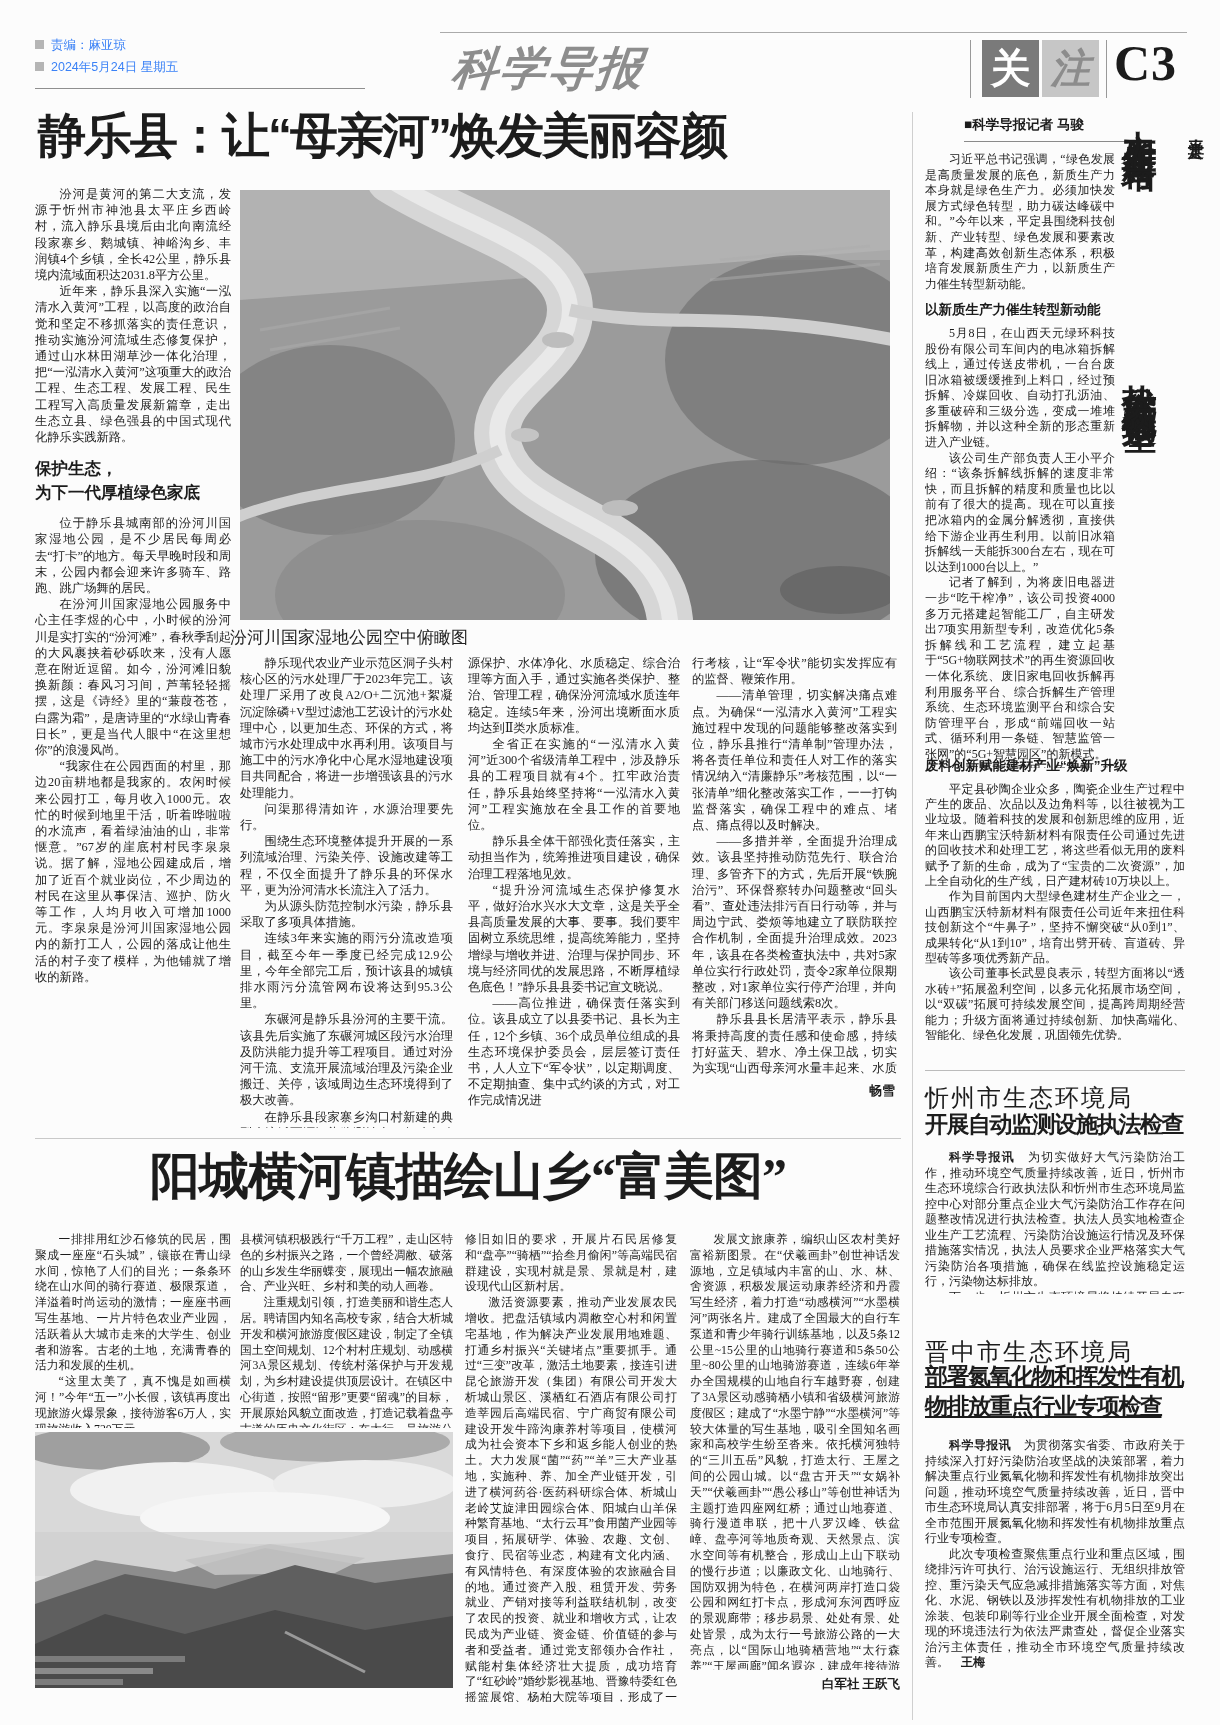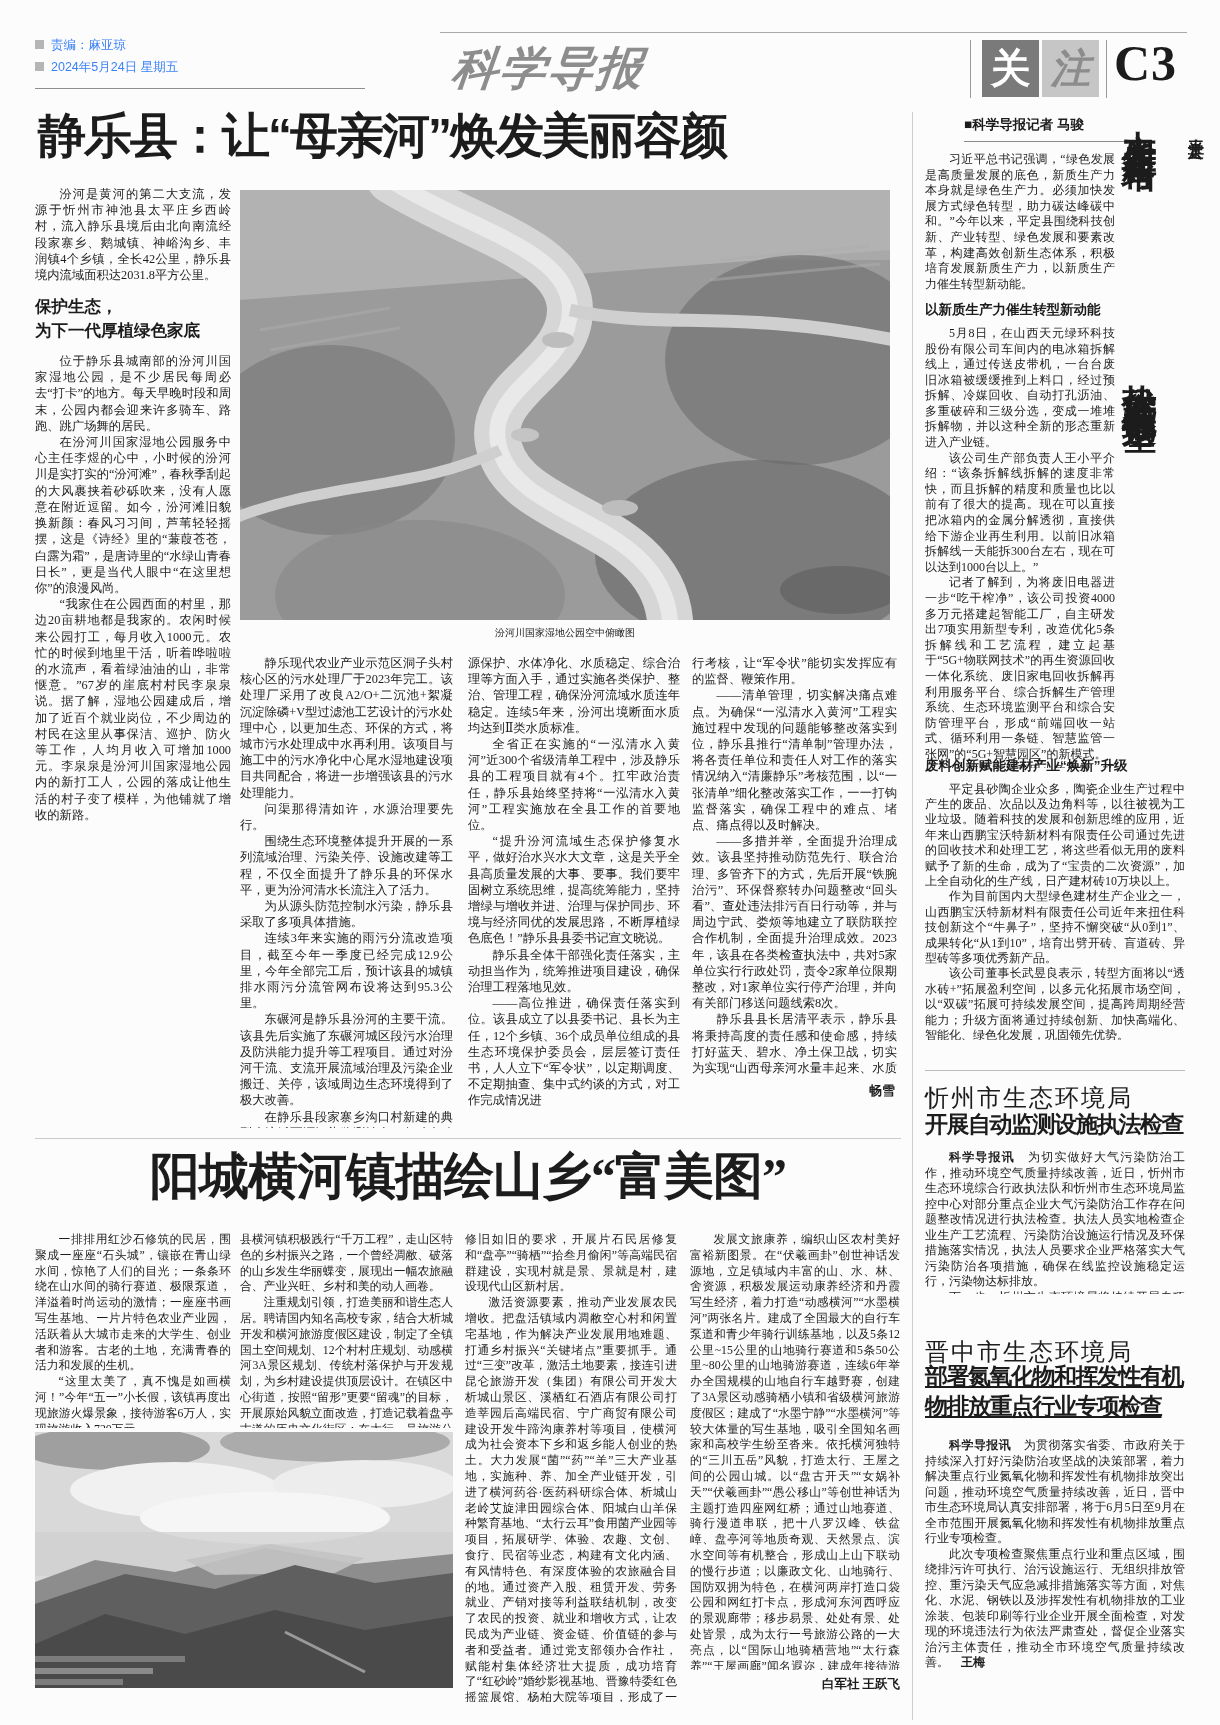--- a/index.html
+++ b/index.html
@@ -29,21 +29,21 @@
   .m-col1{left:35px;top:186px;width:196px;height:942px;}
   .m-col2{left:240px;top:655px;width:213px;height:473px;}
   .m-col3{left:468px;top:655px;width:212px;height:473px;}
   .m-col4{left:692px;top:655px;width:205px;height:420px;}
   .bp{margin:0;text-indent:2em;}
   .noind{text-indent:0;}
   .subhead{font-family:"Liberation Sans","DejaVu Sans",sans-serif;font-weight:700;font-size:16.5px;
            line-height:1.45;margin:12px 0 10px;white-space:pre-line;text-indent:0;}
   .m-byline{left:692px;top:1082px;width:203px;text-align:right;font-size:13px;font-weight:bold;}
   .photo{left:240px;top:190px;width:650px;height:430px;background:#9b9b9b;}
-  .photo-cap{left:240px;top:626px;width:650px;text-align:center;font-size:10px;color:#222;}
+  .photo-cap{left:230px;top:626px;width:650px;text-align:left;font-size:17px;color:#222;}
   
   .b-headline{left:35px;top:1146px;width:866px;text-align:center;font-size:50px;font-weight:900;
               letter-spacing:-1px;line-height:1.2;}
   .bcolbox{overflow:hidden;font-size:11.8px;line-height:15.8px;text-align:justify;}
   .b-col1{left:35px;top:1232px;width:196px;height:196px;}
   .b-col2{left:240px;top:1232px;width:213px;height:196px;}
   .b-col3{left:465px;top:1232px;width:212px;height:470px;}
   .b-col4{left:690px;top:1232px;width:210px;height:438px;}
   .b-byline{left:690px;top:1676px;width:210px;text-align:right;font-size:12.5px;font-weight:bold;}
   .bphoto{left:35px;top:1432px;width:418px;height:256px;background:#cfcfcf;}
@@ -93,20 +93,21 @@
   <div class="abs sec-box sec-box2">注</div>
   <div class="abs sec-bar" style="left:1106px;"></div>
   <div class="abs page-num">C3</div>
 
   <div class="abs v-rule"></div>
   <div class="abs mid-rule"></div>
 
   <div class="abs m-headline">静乐县：让“母亲河”焕发美丽容颜</div>
   <div class="abs colbox m-col1">
       <p class="bp">汾河是黄河的第二大支流，发源于忻州市神池县太平庄乡西岭村，流入静乐县境后由北向南流经段家寨乡、鹅城镇、神峪沟乡、丰润镇4个乡镇，全长42公里，静乐县境内流域面积达2031.8平方公里。</p>
+      <p class="bp">近年来，静乐县深入实施“一泓清水入黄河”工程，以高度的政治自觉和坚定不移抓落实的责任意识，推动实施汾河流域生态修复保护，通过山水林田湖草沙一体化治理，把“一泓清水入黄河”这项重大的政治工程、生态工程、发展工程、民生工程写入高质量发展新篇章，走出生态立县、绿色强县的中国式现代化静乐实践新路。</p>
       <div class="subhead">保护生态，
 为下一代厚植绿色家底</div>
       <p class="bp">位于静乐县城南部的汾河川国家湿地公园，是不少居民每周必去“打卡”的地方。每天早晚时段和周末，公园内都会迎来许多骑车、路跑、跳广场舞的居民。</p>
       <p class="bp">在汾河川国家湿地公园服务中心主任李煜的心中，小时候的汾河川是实打实的“汾河滩”，春秋季刮起的大风裹挟着砂砾吹来，没有人愿意在附近逗留。如今，汾河滩旧貌换新颜：春风习习间，芦苇轻轻摇摆，这是《诗经》里的“蒹葭苍苍，白露为霜”，是唐诗里的“水绿山青春日长”，更是当代人眼中“在这里想你”的浪漫风尚。</p>
       <p class="bp">“我家住在公园西面的村里，那边20亩耕地都是我家的。农闲时候来公园打工，每月收入1000元。农忙的时候到地里干活，听着哗啦啦的水流声，看着绿油油的山，非常惬意。”67岁的崖底村村民李泉泉说。据了解，湿地公园建成后，增加了近百个就业岗位，不少周边的村民在这里从事保洁、巡护、防火等工作，人均月收入可增加1000元。李泉泉是汾河川国家湿地公园内的新打工人，公园的落成让他生活的村子变了模样，为他铺就了增收的新路。</p>
     </div>
 
   <div class="abs photo">
     <svg width="650" height="430" viewBox="0 0 650 430">
       <rect width="650" height="430" fill="#9b9b9b"></rect>
@@ -139,22 +140,22 @@
       <p class="bp">问渠那得清如许，水源治理要先行。</p>
       <p class="bp">围绕生态环境整体提升开展的一系列流域治理、污染关停、设施改建等工程，不仅全面提升了静乐县的环保水平，更为汾河清水长流注入了活力。</p>
       <p class="bp">为从源头防范控制水污染，静乐县采取了多项具体措施。</p>
       <p class="bp">连续3年来实施的雨污分流改造项目，截至今年一季度已经完成12.9公里，今年全部完工后，预计该县的城镇排水雨污分流管网布设将达到95.3公里。</p>
       <p class="bp">东碾河是静乐县汾河的主要干流。该县先后实施了东碾河城区段污水治理及防洪能力提升等工程项目。通过对汾河干流、支流开展流域治理及污染企业搬迁、关停，该域周边生态环境得到了极大改善。</p>
       <p class="bp">在静乐县段家寨乡沟口村新建的典型小流域面源污染监测站内，各种自动化设备有条不紊地运转着。监测站内收集的数据，将为相关部门监测水体、指导农业生产等提供重要依据。</p>
     </div>
   <div class="abs colbox m-col3">
       <p class="bp noind">源保护、水体净化、水质稳定、综合治理等方面入手，通过实施各类保护、整治、管理工程，确保汾河流域水质连年稳定。连续5年来，汾河出境断面水质均达到Ⅱ类水质标准。</p>
       <p class="bp">全省正在实施的“一泓清水入黄河”近300个省级清单工程中，涉及静乐县的工程项目就有4个。扛牢政治责任，静乐县始终坚持将“一泓清水入黄河”工程实施放在全县工作的首要地位。</p>
+      <p class="bp">静乐县全体干部强化责任落实，主动担当作为，统筹推进项目建设，确保治理工程落地见效。</p>
       <p class="bp">“提升汾河流域生态保护修复水平，做好治水兴水大文章，这是关乎全县高质量发展的大事、要事。我们要牢固树立系统思维，提高统筹能力，坚持增绿与增收并进、治理与保护同步、环境与经济同优的发展思路，不断厚植绿色底色！”静乐县县委书记宣文晓说。</p>
-      <p class="bp">静乐县全体干部强化责任落实，主动担当作为，统筹推进项目建设，确保治理工程落地见效。</p>
       <p class="bp">——高位推进，确保责任落实到位。该县成立了以县委书记、县长为主任，12个乡镇、36个成员单位组成的县生态环境保护委员会，层层签订责任书，人人立下“军令状”，以定期调度、不定期抽查、集中式约谈的方式，对工作完成情况进</p>
     </div>
   <div class="abs colbox m-col4">
       <p class="bp noind">行考核，让“军令状”能切实发挥应有的监督、鞭策作用。</p>
       <p class="bp">——清单管理，切实解决痛点难点。为确保“一泓清水入黄河”工程实施过程中发现的问题能够整改落实到位，静乐县推行“清单制”管理办法，将各责任单位和责任人对工作的落实情况纳入“清廉静乐”考核范围，以“一张清单”细化整改落实工作，一一打钩监督落实，确保工程中的难点、堵点、痛点得以及时解决。</p>
       <p class="bp">——多措并举，全面提升治理成效。该县坚持推动防范先行、联合治理、多管齐下的方式，先后开展“铁腕治污”、环保督察转办问题整改“回头看”、查处违法排污百日行动等，并与周边宁武、娄烦等地建立了联防联控合作机制，全面提升治理成效。2023年，该县在各类检查执法中，共对5家单位实行行政处罚，责令2家单位限期整改，对1家单位实行停产治理，并向有关部门移送问题线索8次。</p>
       <p class="bp">静乐县县长居清平表示，静乐县将秉持高度的责任感和使命感，持续打好蓝天、碧水、净土保卫战，切实为实现“山西母亲河水量丰起来、水质好起来、风光美起来”贡献静乐力量。</p>
     </div>
   <div class="abs m-byline">畅雪</div>
 

